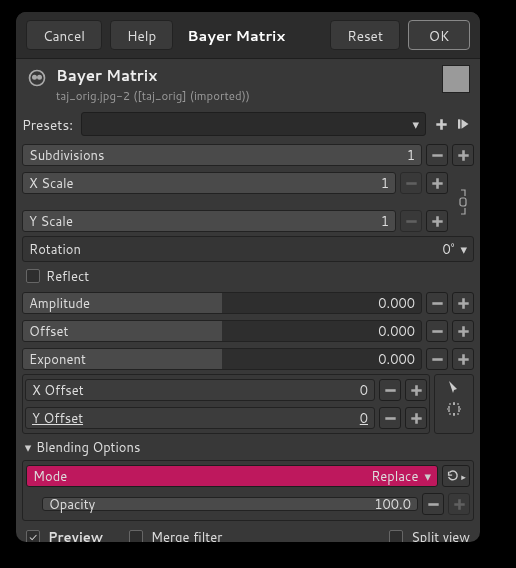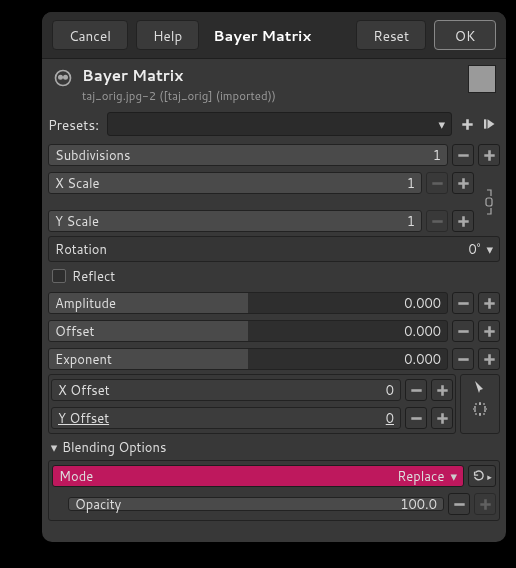--- a/index.html
+++ b/index.html
@@ -1,19 +1,19 @@
 <!DOCTYPE html>
 <html><head>
 <meta charset="utf-8">
 <style>
 * { box-sizing: border-box; margin: 0; padding: 0; font-family: "Cantarell", "Ubuntu", sans-serif; }
 body { background: #000; width: 516px; height: 568px; overflow: hidden; }
 .dialog {
   position: absolute;
-  left: 42px; top: 12px;
+  left: 16px; top: 12px;
   width: 464px; height: 530px;
   background: #383838;
   border-radius: 10px;
   box-shadow: 0 4px 20px rgba(0,0,0,0.6);
   overflow: hidden;
   display: flex;
   flex-direction: column;
 }
 .topbar {
   display: flex;
@@ -526,15 +526,25 @@
             </svg>
           </div>
         <div class="pm disabled">
             <svg class="pmsvg" viewBox="0 0 10 10">
               <path d="M5 1v8M1 5h8" stroke="#888" stroke-width="2"></path>
             </svg>
           </div>
       </div>
     </div>
 
+    <div class="bottomrow">
+      <div class="chk checked"></div>
+      <span style="font-weight:600;">Preview</span>
+      <div style="width:10px;"></div>
+      <div class="chk"></div>
+      <span>Merge filter</span>
+      <div class="spacer"></div>
+      <div class="chk"></div>
+      <span>Split view</span>
+    </div>
 
   </div>
 </div>
 
 </body></html>

